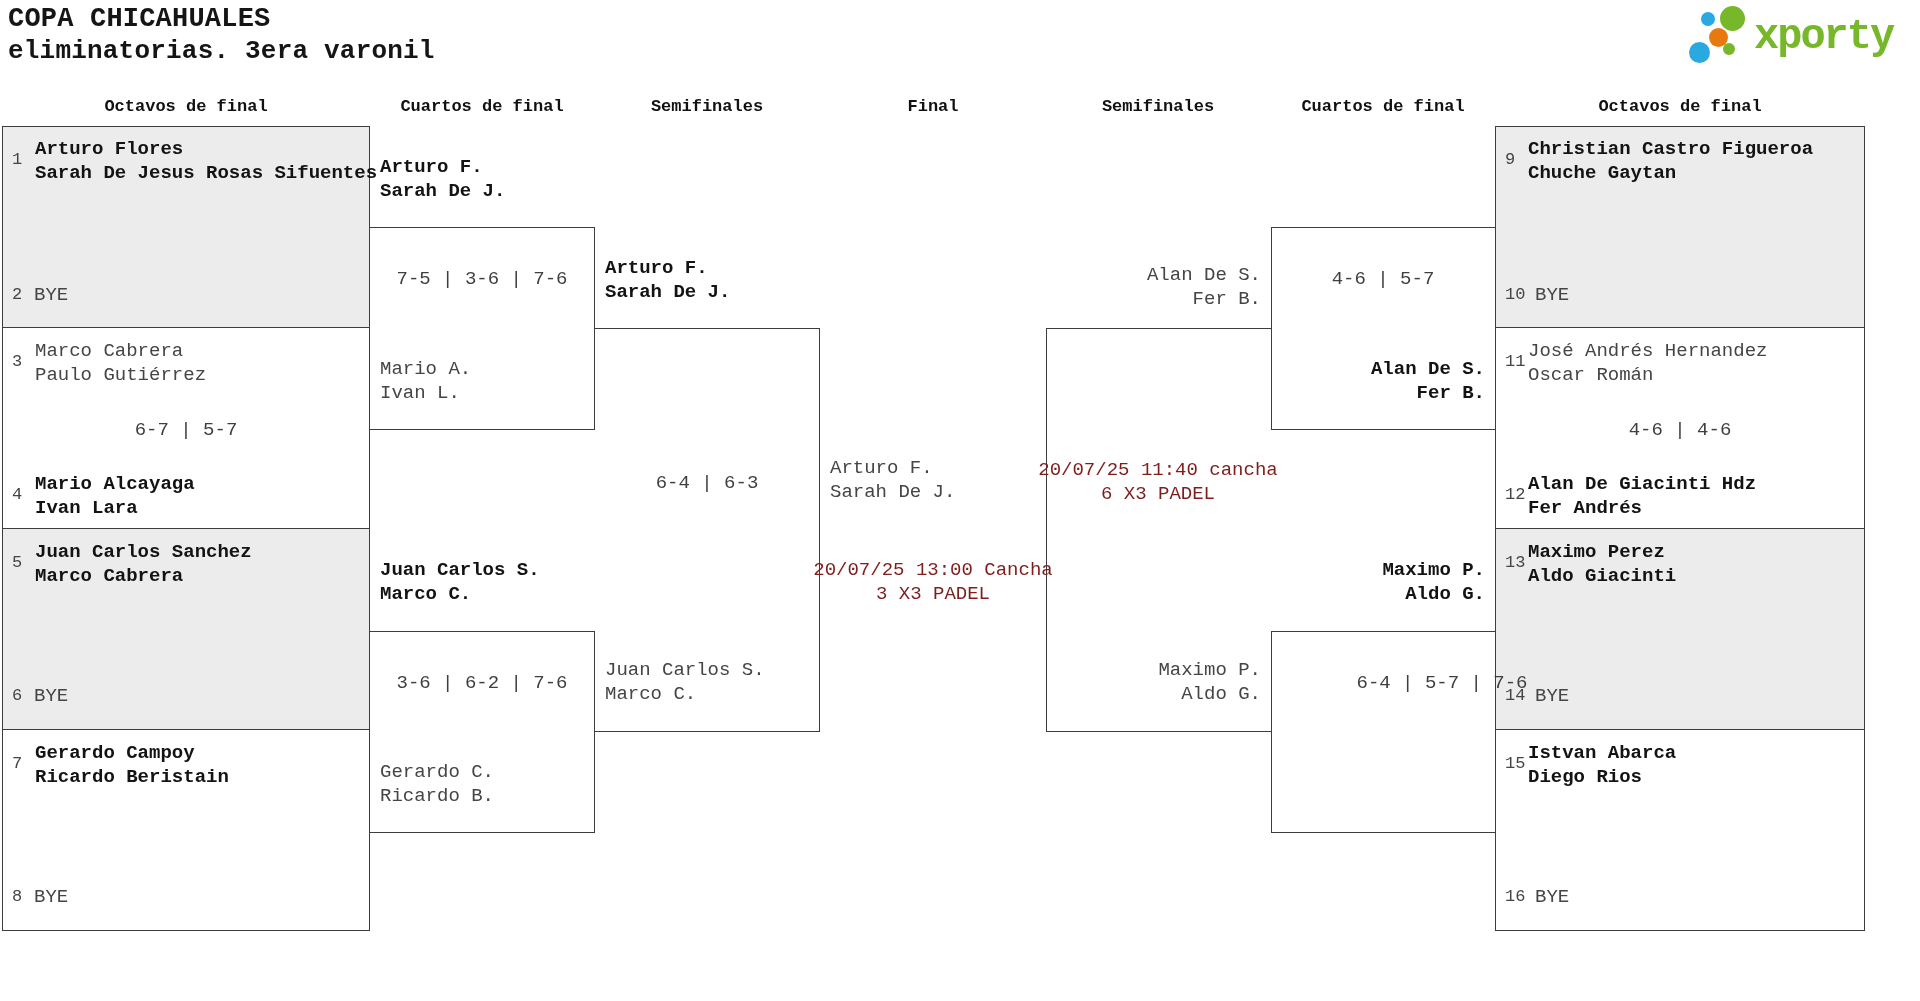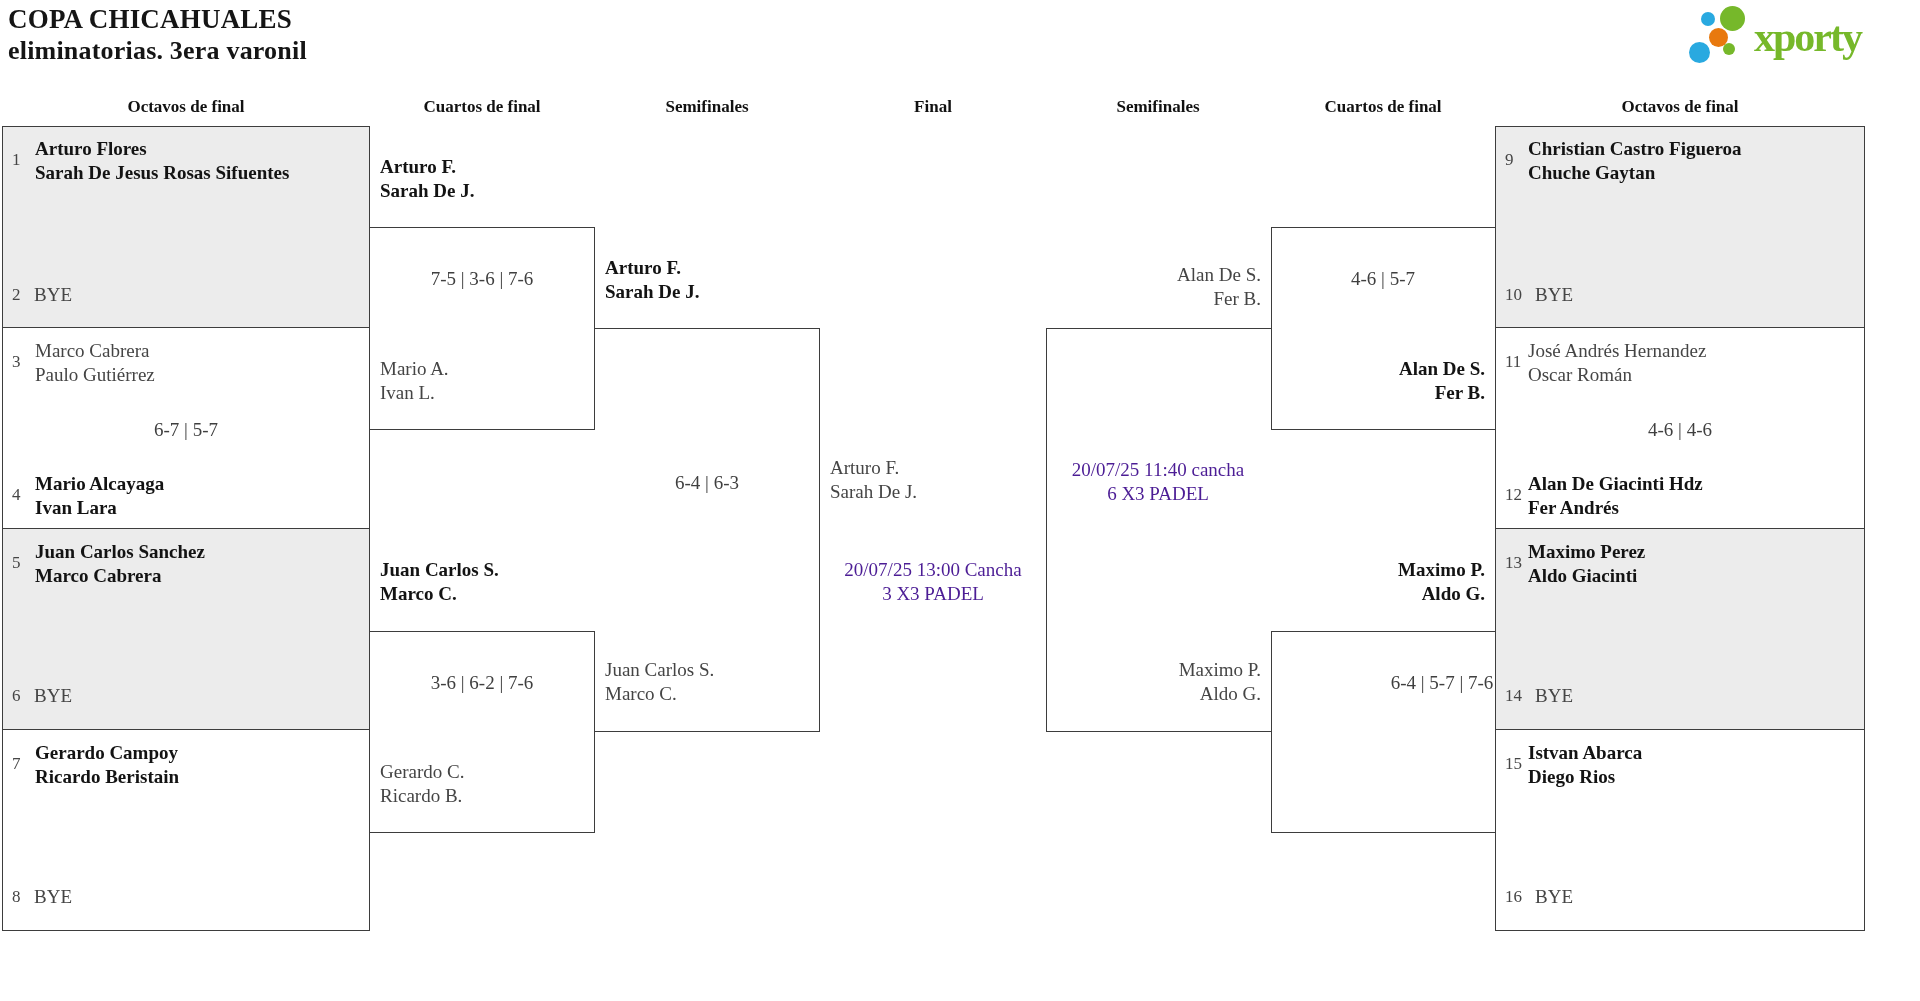--- a/index.html
+++ b/index.html
@@ -1,18 +1,18 @@
 <!DOCTYPE html>
 <html><head>
 <meta charset="utf-8">
 <style>
   html,body{margin:0;padding:0;background:#fff;}
   .stage{
     position:relative;width:1920px;height:1001px;background:#ffffff;
-    font-family:Liberation Serif, serif;color:#222;overflow:hidden;
+    font-family:Liberation Mono, monospace;color:#222;overflow:hidden;
   }
   .abs{position:absolute;}
   
   .title1{left:8px;top:4px;font-size:27px;font-weight:600;color:#151515;letter-spacing:.2px;}
   .title2{left:8px;top:36px;font-size:26px;font-weight:600;color:#151515;letter-spacing:.2px;}
   
   .dot{position:absolute;border-radius:50%;}
   .logotext{left:1754px;top:13px;font-size:42px;font-weight:bold;color:#76b82a;letter-spacing:-2px;}
   
   .rhead{top:97px;width:300px;text-align:center;font-size:17px;font-weight:600;color:#111;}
@@ -20,21 +20,21 @@
   .box{position:absolute;box-sizing:border-box;}
   .b-all{border:1px solid #3d3d3d;}
   .b-trb{border:1px solid #3d3d3d;border-left:none;}
   .b-tlb{border:1px solid #3d3d3d;border-right:none;}
   .fill{background:#ececec;}
   
   .team{font-size:19px;line-height:24px;color:#454545;white-space:nowrap;}
   .team.w{font-weight:bold;color:#131313;}
   .seed{font-size:17px;line-height:24px;color:#454545;}
   .score{font-size:19px;line-height:24px;color:#3f3f3f;width:300px;text-align:center;white-space:nowrap;}
-  .sched{font-size:19px;line-height:24px;color:#4c1d95;width:300px;text-align:center;white-space:nowrap;}
+  .sched{font-size:19px;line-height:24px;color:#7f1d1d;width:300px;text-align:center;white-space:nowrap;}
   .ra{text-align:right;width:300px;}
 </style>
 </head>
 <body>
 
 <div class="stage">
 
   <div class="abs title1">COPA CHICAHUALES</div>
   <div class="abs title2">eliminatorias. 3era varonil</div>
 

